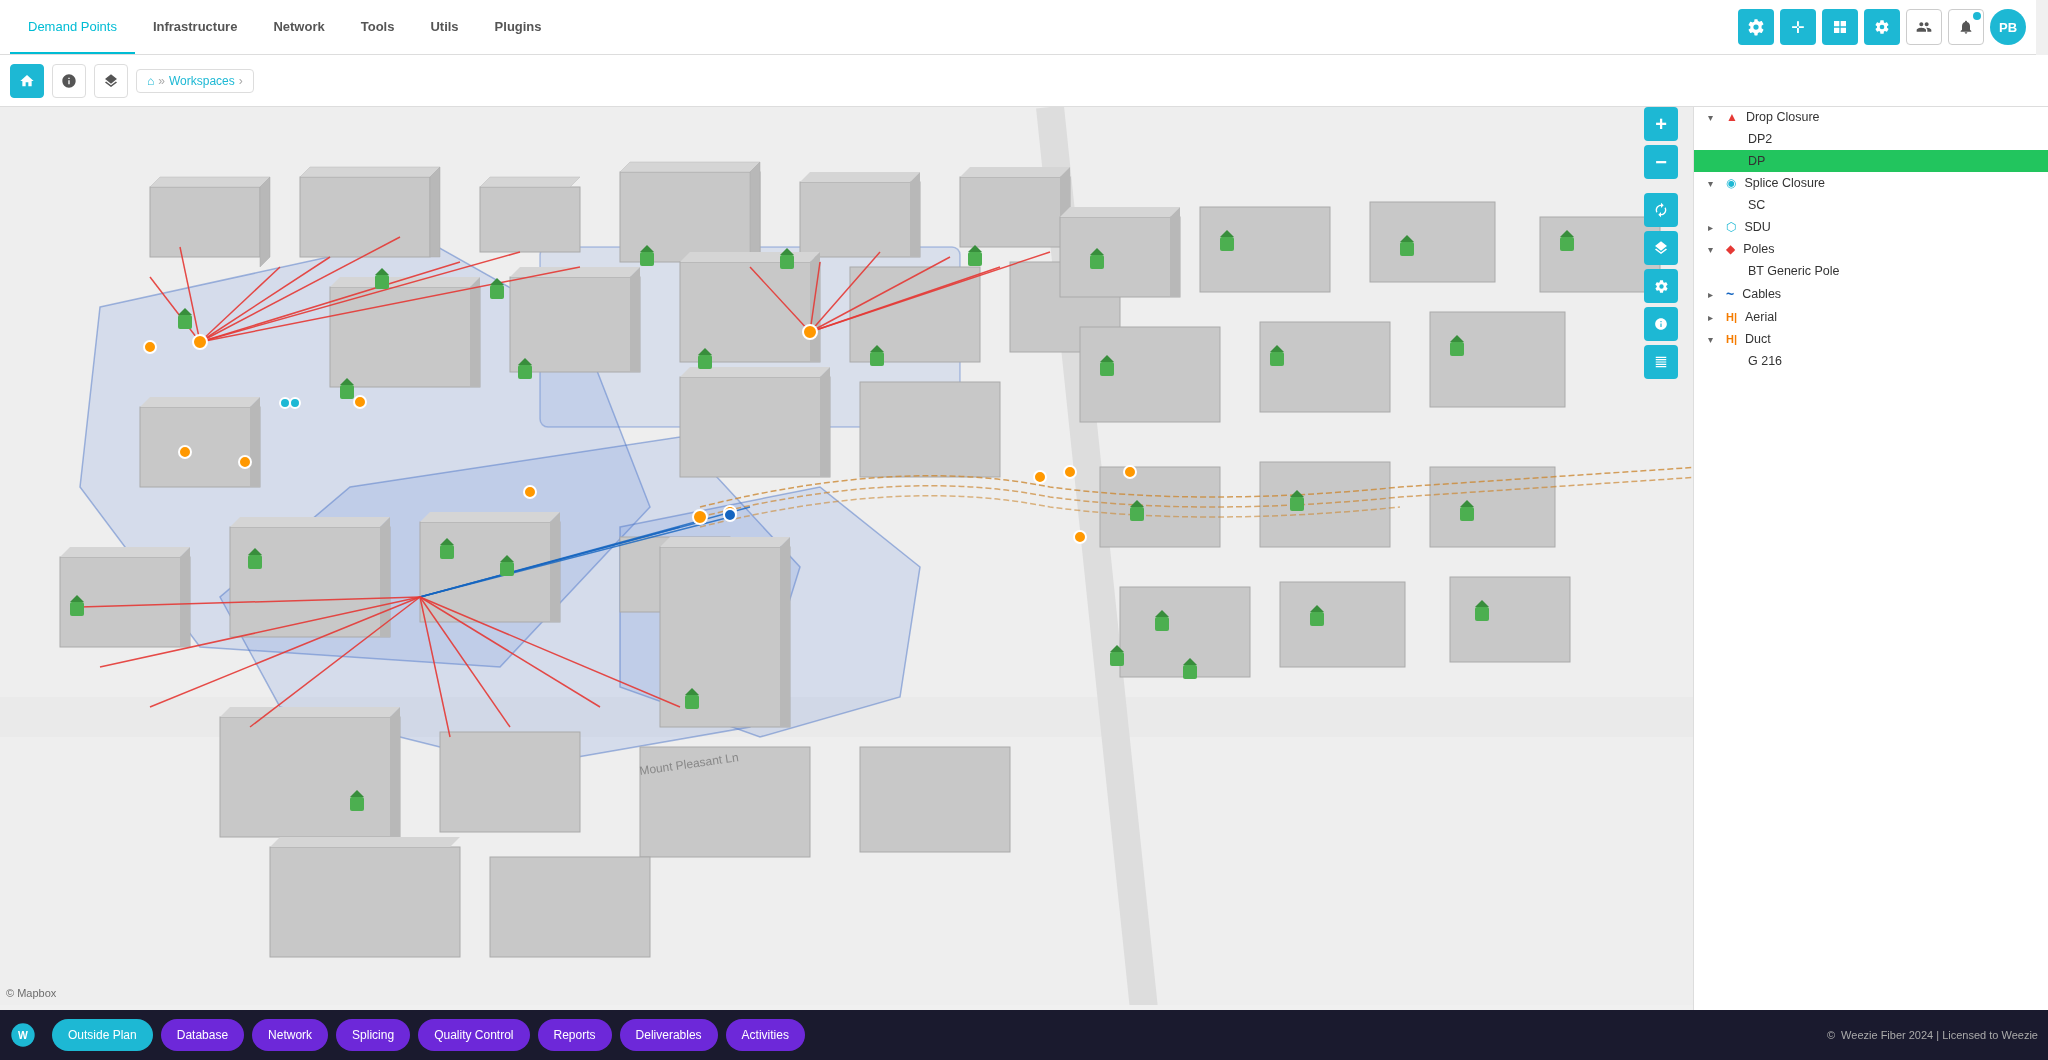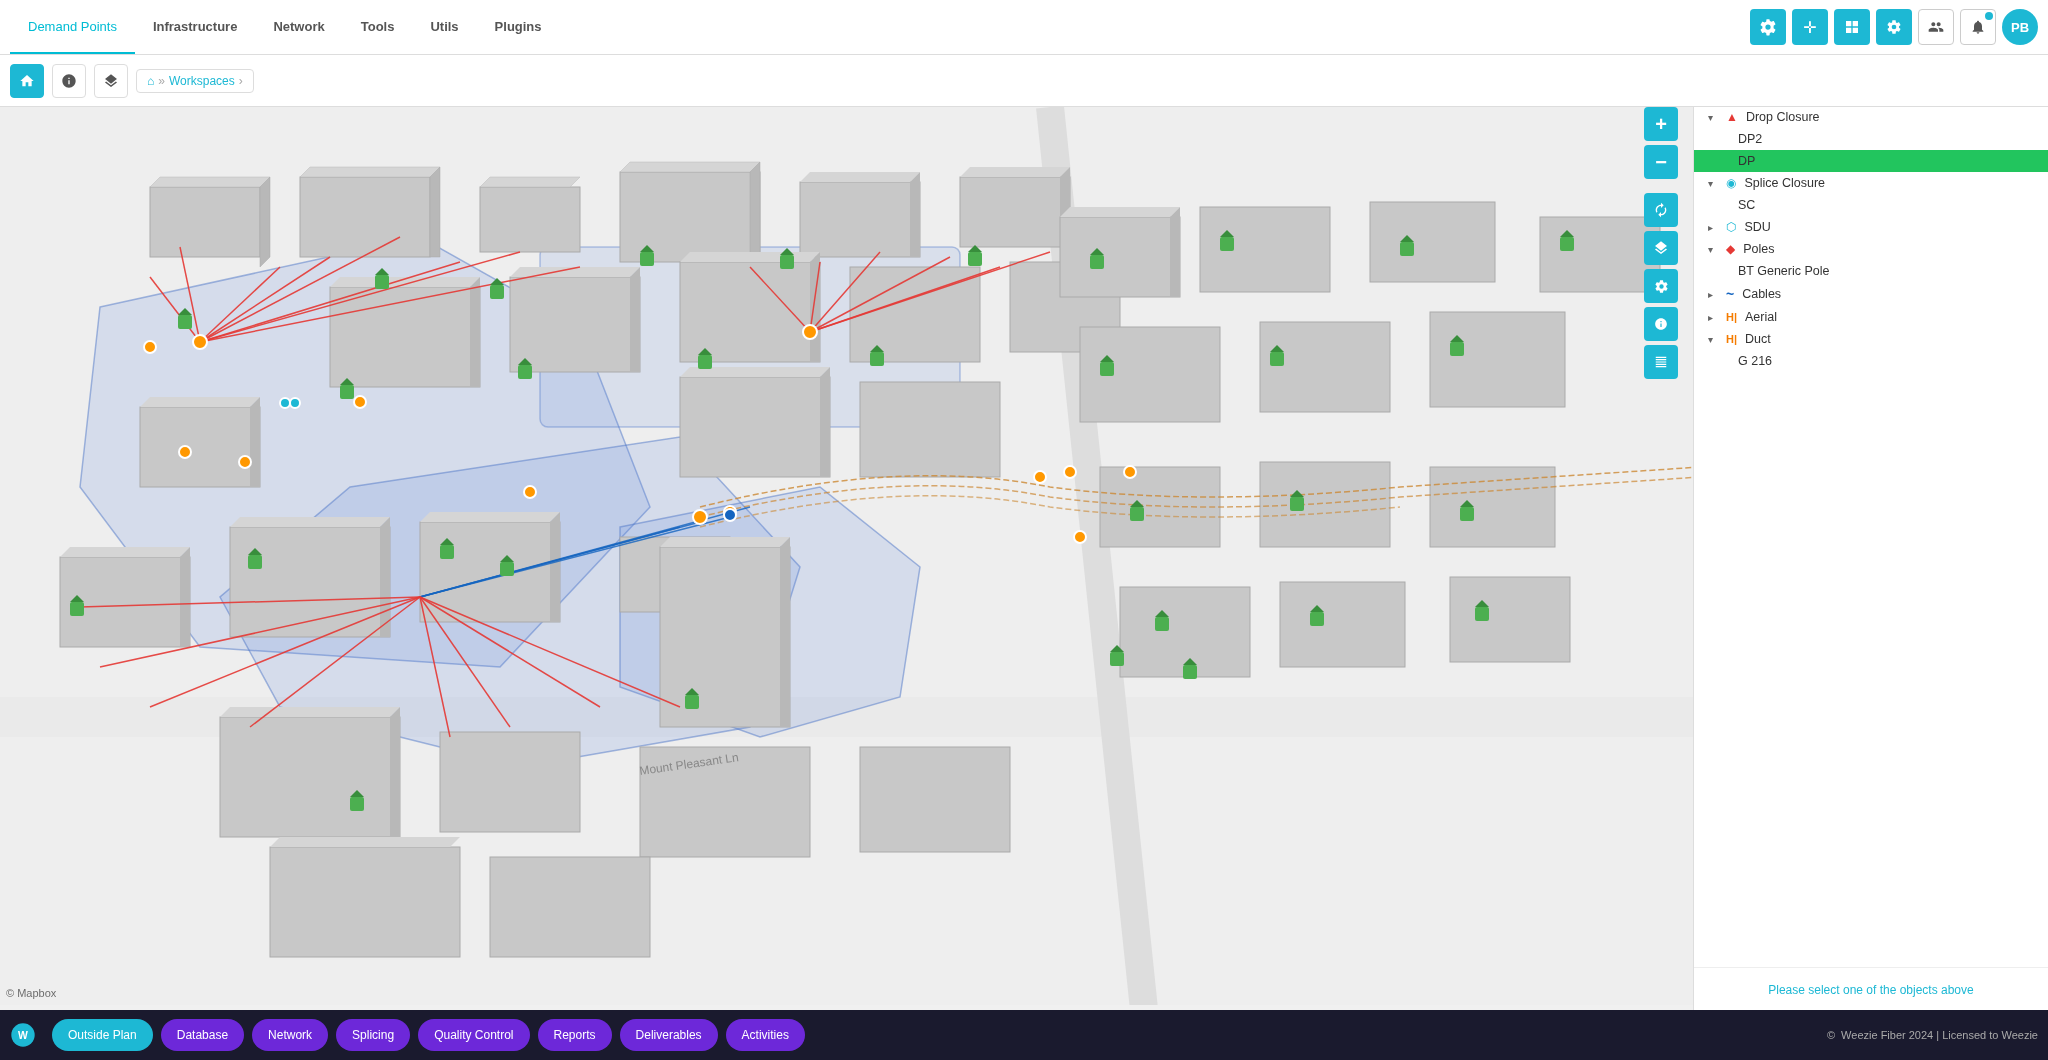--- a/index.html
+++ b/index.html
@@ -1,20 +1,20 @@
 <!DOCTYPE html>
 <html><head>
   <meta charset="utf-8">
   <style>
     * { margin: 0; padding: 0; box-sizing: border-box; }
     body { font-family: -apple-system, BlinkMacSystemFont, 'Segoe UI', sans-serif; width: 2048px; height: 1060px; overflow: hidden; background: #f0f0f0; }
 
     
     #top-nav {
-      position: absolute; top: 0; left: 0; right: 0; height: 55px;
+      position: absolute; top: 0; left: 0; right: 12px; height: 55px;
       background: #fff; border-bottom: 1px solid #ddd;
       display: flex; align-items: center; z-index: 100;
     }
     #nav-tabs { display: flex; align-items: center; height: 100%; padding-left: 10px; gap: 0; }
     .nav-tab {
       padding: 0 18px; height: 100%; display: flex; align-items: center;
       font-size: 13px; color: #555; cursor: pointer; border-bottom: 2px solid transparent; font-weight: bold;
     }
     .nav-tab.active { color: #00bcd4; border-bottom: 2px solid #00bcd4; font-weight: 500; }
     #nav-right {
@@ -118,21 +118,21 @@
       cursor: pointer; color: #888; font-size: 14px;
     }
     #inspector-tree {
       flex: 1; overflow-y: auto; padding: 6px 0;
     }
     .tree-item {
       display: flex; align-items: center; padding: 4px 14px; cursor: pointer;
       font-size: 12.5px; color: #333; gap: 4px;
     }
     .tree-item.highlighted { background: #22c55e; }
-    .tree-item.indent1 { padding-left: 26px; align-items: flex-end; }
+    .tree-item.indent1 { padding-left: 36px; align-items: flex-end; }
     .tree-chevron { font-size: 10px; color: #666; margin-right: 2px; width: 12px; }
     .tree-icon { font-size: 12px; margin-right: 4px; }
     .tree-icon.cyan { color: #1db8d4; }
     .tree-icon.red { color: #e53935; }
     .tree-icon.orange { color: #f57c00; }
     .tree-icon.blue { color: #1565c0; }
     #inspector-footer {
       padding: 12px; border-top: 1px solid #eee; text-align: center;
     }
     #inspector-hint {
@@ -542,23 +542,20 @@
     <div class="tree-item">
       <span class="tree-chevron">▾</span>
       <span class="tree-icon orange" style="font-size:11px;font-weight:bold;">H|</span>
       <span>Duct</span>
     </div>
     <div class="tree-item indent1">
       <span class="tree-chevron"></span>
       <span>G 216</span>
     </div>
   </div>
-  <div id="inspector-footer">
-    <span id="inspector-hint">Please select one of the objects above</span>
-  </div>
 </div>
 
 <div id="bottom-bar">
   <div class="bottom-logo">
     <svg width="26" height="26" viewBox="0 0 40 40">
       <circle cx="20" cy="20" r="18" fill="#1db8d4"></circle>
       <text x="20" y="26" text-anchor="middle" font-size="16" fill="#fff" font-weight="bold">W</text>
     </svg>
   </div>
   <button class="bottom-btn cyan">Outside Plan</button>

